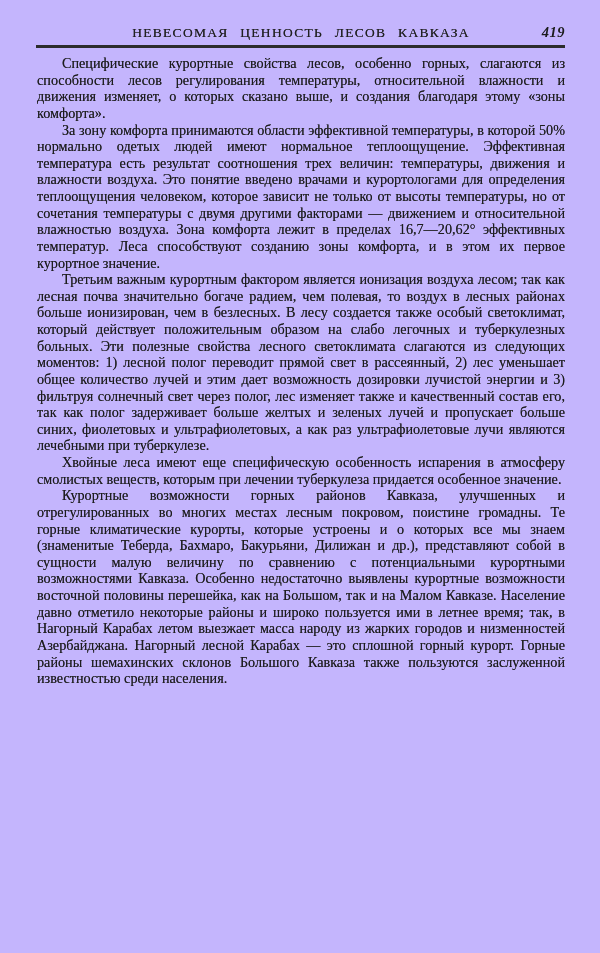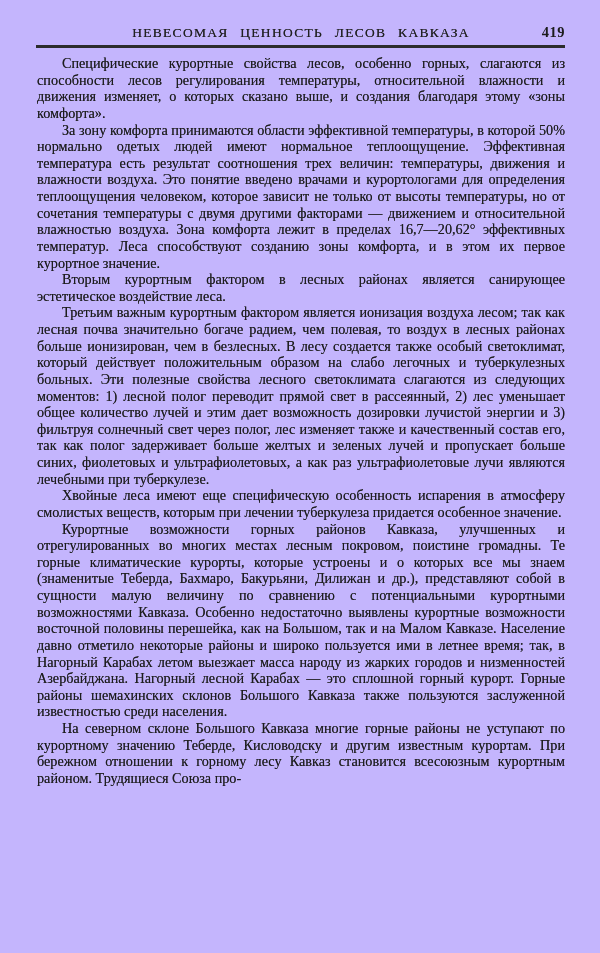--- a/index.html
+++ b/index.html
@@ -33,20 +33,21 @@
     text-shadow: 0 0 0.4px rgba(25,25,25,0.75);
   }
   .page-number {
     position: absolute;
     right: 1px;
     top: -1px;
     font-size: 14.5px;
     font-weight: bold;
     letter-spacing: 0.5px;
     color: #1c1c1c;
+    font-style: italic;
   }
   .header-rule {
     position: absolute;
     top: 45px;
     left: 36px;
     width: 529px;
     height: 2px;
     background: #2c2c2c;
     border-bottom: 1px solid rgba(44,44,44,0.25);
   }
@@ -75,20 +76,18 @@
   <div class="running-head">
     <div class="running-head-title">НЕВЕСОМАЯ ЦЕННОСТЬ ЛЕСОВ КАВКАЗА</div>
     <div class="page-number">419</div>
   </div>
 
   <div class="header-rule"></div>
 
   <div class="page-body">
     <p>Специфические курортные свойства лесов, особенно горных, слагаются из способности лесов регулирования температуры, относительной влажности и движения изменяет, о которых сказано выше, и создания благодаря этому «зоны комфорта».</p>
     <p>За зону комфорта принимаются области эффективной температуры, в которой 50% нормально одетых людей имеют нормальное теплоощущение. Эффективная температура есть результат соотношения трех величин: температуры, движения и влажности воздуха. Это понятие введено врачами и курортологами для определения теплоощущения человеком, которое зависит не только от высоты температуры, но от сочетания температуры с двумя другими факторами — движением и относительной влажностью воздуха. Зона комфорта лежит в пределах 16,7—20,62° эффективных температур. Леса способствуют созданию зоны комфорта, и в этом их первое курортное значение.</p>
-    <p>Вторым курортным фактором в лесных районах является санирующее эстетическое воздействие леса.</p>
     <p>Третьим важным курортным фактором является ионизация воздуха лесом; так как лесная почва значительно богаче радием, чем полевая, то воздух в лесных районах больше ионизирован, чем в безлесных. В лесу создается также особый светоклимат, который действует положительным образом на слабо легочных и туберкулезных больных. Эти полезные свойства лесного светоклимата слагаются из следующих моментов: 1) лесной полог переводит прямой свет в рассеянный, 2) лес уменьшает общее количество лучей и этим дает возможность дозировки лучистой энергии и 3) фильтруя солнечный свет через полог, лес изменяет также и качественный состав его, так как полог задерживает больше желтых и зеленых лучей и пропускает больше синих, фиолетовых и ультрафиолетовых, а как раз ультрафиолетовые лучи являются лечебными при туберкулезе.</p>
     <p>Хвойные леса имеют еще специфическую особенность испарения в атмосферу смолистых веществ, которым при лечении туберкулеза придается особенное значение.</p>
     <p>Курортные возможности горных районов Кавказа, улучшенных и отрегулированных во многих местах лесным покровом, поистине громадны. Те горные климатические курорты, которые устроены и о которых все мы знаем (знаменитые Теберда, Бахмаро, Бакурьяни, Дилижан и др.), представляют собой в сущности малую величину по сравнению с потенциальными курортными возможностями Кавказа. Особенно недостаточно выявлены курортные возможности восточной половины перешейка, как на Большом, так и на Малом Кавказе. Население давно отметило некоторые районы и широко пользуется ими в летнее время; так, в Нагорный Карабах летом выезжает масса народу из жарких городов и низменностей Азербайджана. Нагорный лесной Карабах — это сплошной горный курорт. Горные районы шемахинских склонов Большого Кавказа также пользуются заслуженной известностью среди населения.</p>
-    <p>На северном склоне Большого Кавказа многие горные районы не уступают по курортному значению Теберде, Кисловодску и другим известным курортам. При бережном отношении к горному лесу Кавказ становится всесоюзным курортным районом. Трудящиеся Союза про-</p>
   </div>
 
 </div>
 
 </body></html>

